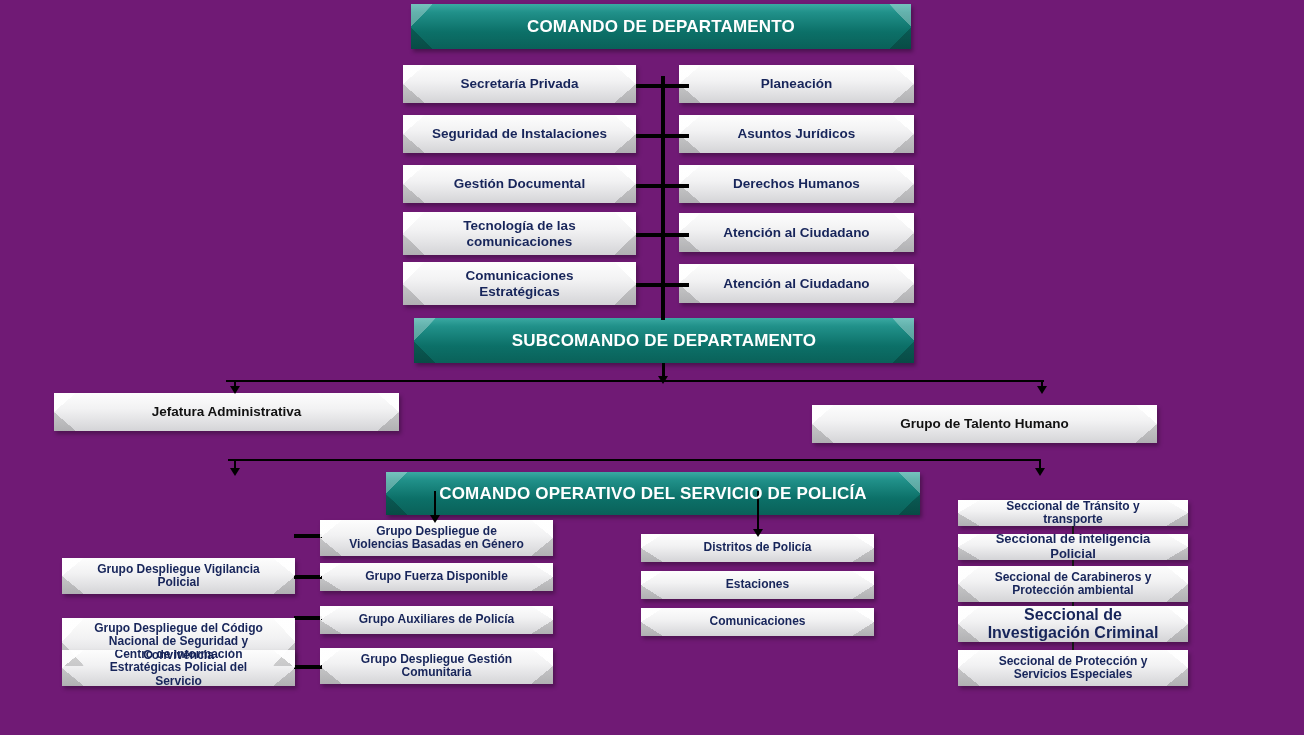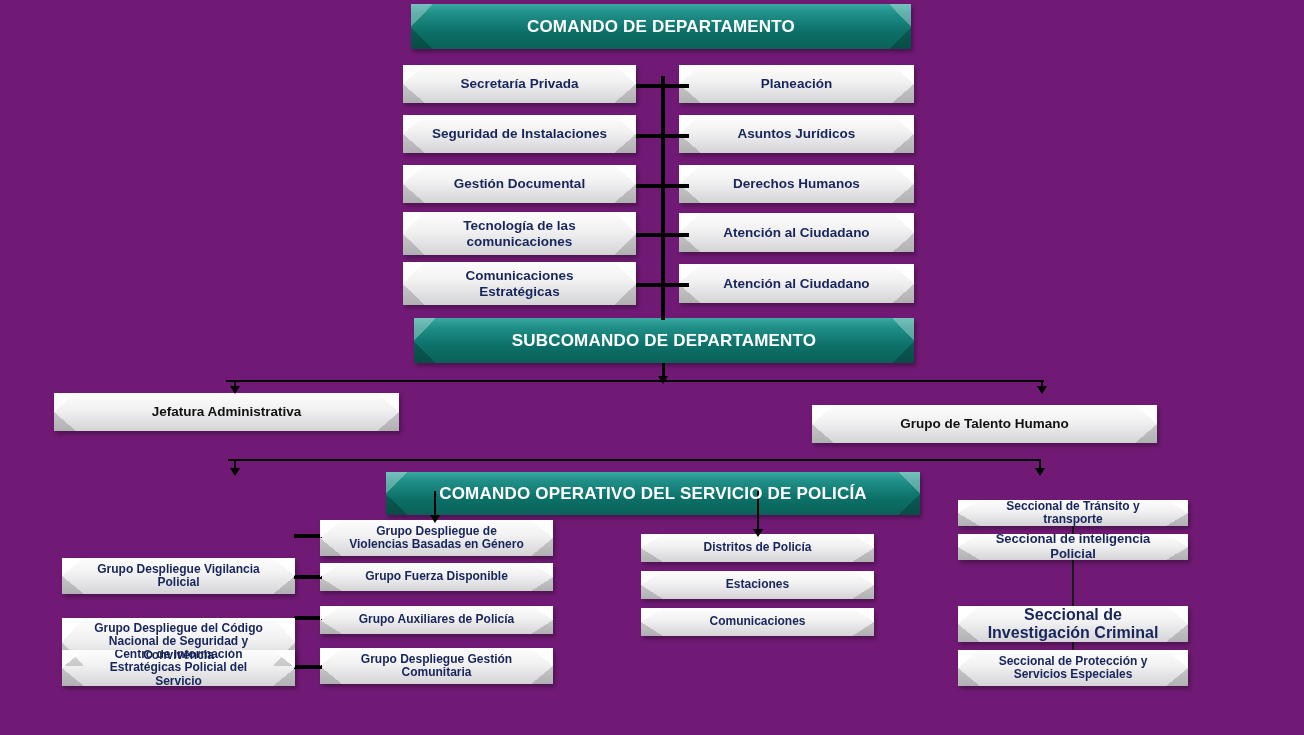--- a/index.html
+++ b/index.html
@@ -228,20 +228,23 @@
   </div>
 
   <div class="ln thin" style="left:1072px;top:515px;width:2px;height:165px;z-index:0;"></div>
 
   <div class="node gray" style="left:958px;top:500px;width:230px;height:26px;font-size:12px;">
     <span class="lbl">Seccional de Tránsito y transporte</span>
   </div>
   <div class="node gray" style="left:958px;top:534px;width:230px;height:26px;font-size:13px;">
     <span class="lbl">Seccional de inteligencia Policial</span>
   </div>
+  <div class="node gray" style="left:958px;top:566px;width:230px;height:36px;font-size:12px;">
+    <span class="lbl">Seccional de Carabineros y Protección ambiental</span>
+  </div>
   <div class="node gray" style="left:958px;top:606px;width:230px;height:36px;font-size:16px;">
     <span class="lbl">Seccional de Investigación Criminal</span>
   </div>
   <div class="node gray" style="left:958px;top:650px;width:230px;height:36px;font-size:12px;">
     <span class="lbl">Seccional de Protección y Servicios Especiales</span>
   </div>
 
 </div>
 
 </body></html>

